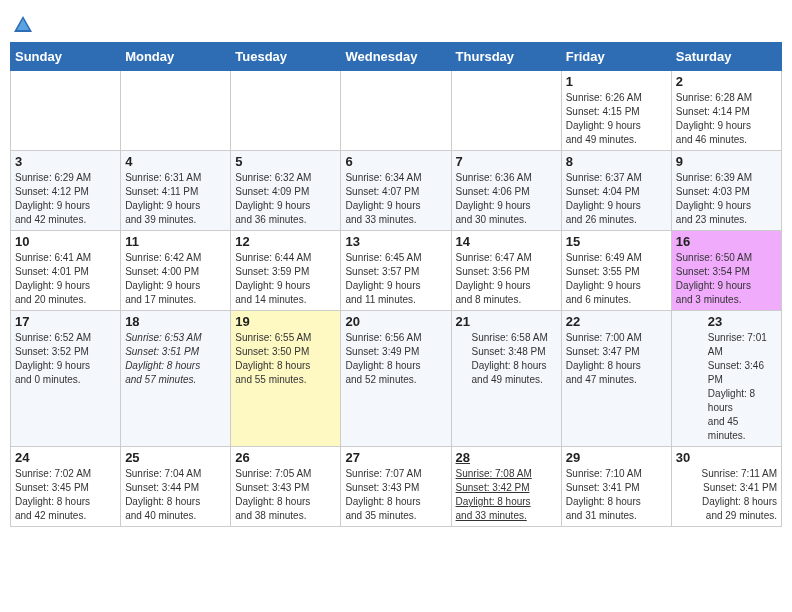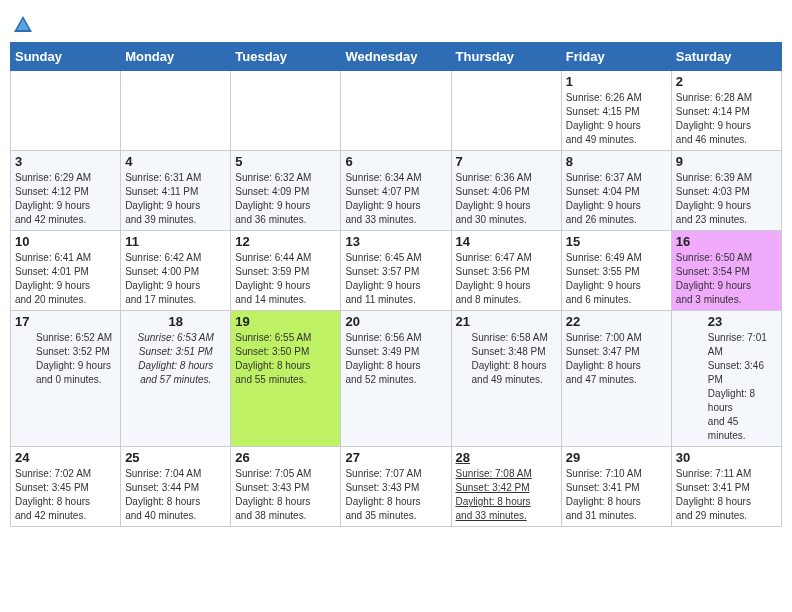--- a/index.html
+++ b/index.html
@@ -252,33 +252,33 @@
           <span class="day-num">16</span>
           <div class="day-info" style="white-space: pre-line;">Sunrise: 6:50 AM
 Sunset: 3:54 PM
 Daylight: 9 hours
 and 3 minutes.</div>
         </td>
       </tr>
       <tr>
         <td style="background: rgb(244, 247, 251);">
           <span class="day-num">17</span>
-          <div class="day-info" style="white-space: pre-line; margin-left: 21px;">Sunrise: 6:52 AM
+          <div class="day-info" style="white-space: pre-line;">Sunrise: 6:52 AM
 Sunset: 3:52 PM
 Daylight: 9 hours
 and 0 minutes.</div>
         </td>
-        <td style="background: rgb(244, 247, 251); text-align: center;">
+        <td style="background: rgb(244, 247, 251);">
           <span class="day-num">18</span>
           <div class="day-info" style="white-space: pre-line; font-style: italic;">Sunrise: 6:53 AM
 Sunset: 3:51 PM
 Daylight: 8 hours
 and 57 minutes.</div>
         </td>
-        <td style="background: #bef264;">
+        <td style="background: #fef9c3;">
           <span class="day-num">19</span>
           <div class="day-info" style="white-space: pre-line;">Sunrise: 6:55 AM
 Sunset: 3:50 PM
 Daylight: 8 hours
 and 55 minutes.</div>
         </td>
         <td style="background: rgb(244, 247, 251);">
           <span class="day-num">20</span>
           <div class="day-info" style="white-space: pre-line;">Sunrise: 6:56 AM
 Sunset: 3:49 PM
@@ -345,20 +345,20 @@
         </td>
         <td style="background: rgb(255, 255, 255);">
           <span class="day-num">29</span>
           <div class="day-info" style="white-space: pre-line;">Sunrise: 7:10 AM
 Sunset: 3:41 PM
 Daylight: 8 hours
 and 31 minutes.</div>
         </td>
         <td style="background: rgb(255, 255, 255);">
           <span class="day-num">30</span>
-          <div class="day-info" style="white-space: pre-line;">Sunrise: 7:11 AM
+          <div class="day-info" style="white-space: pre-line; text-align: right;">Sunrise: 7:11 AM
 Sunset: 3:41 PM
 Daylight: 8 hours
 and 29 minutes.</div>
         </td>
       </tr>
     </tbody>
 </table>
 
 </body></html>

